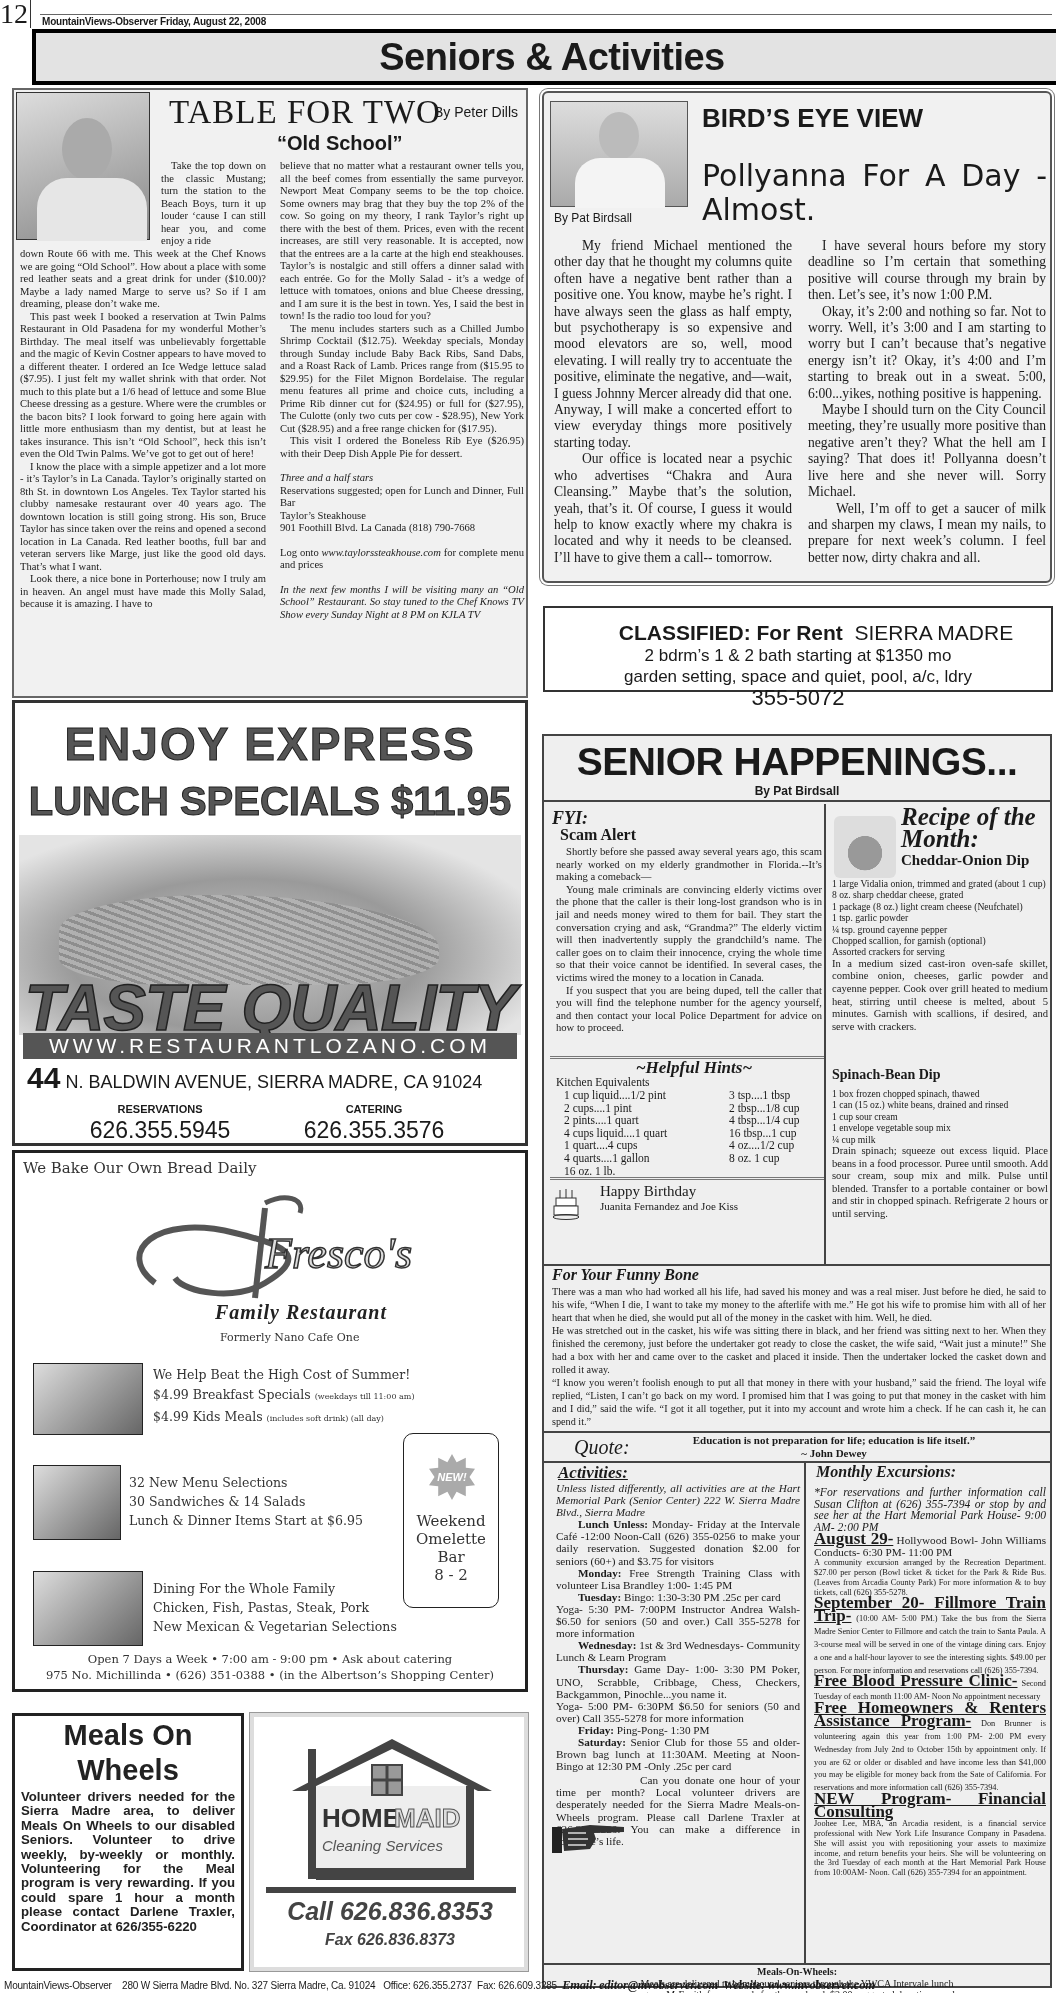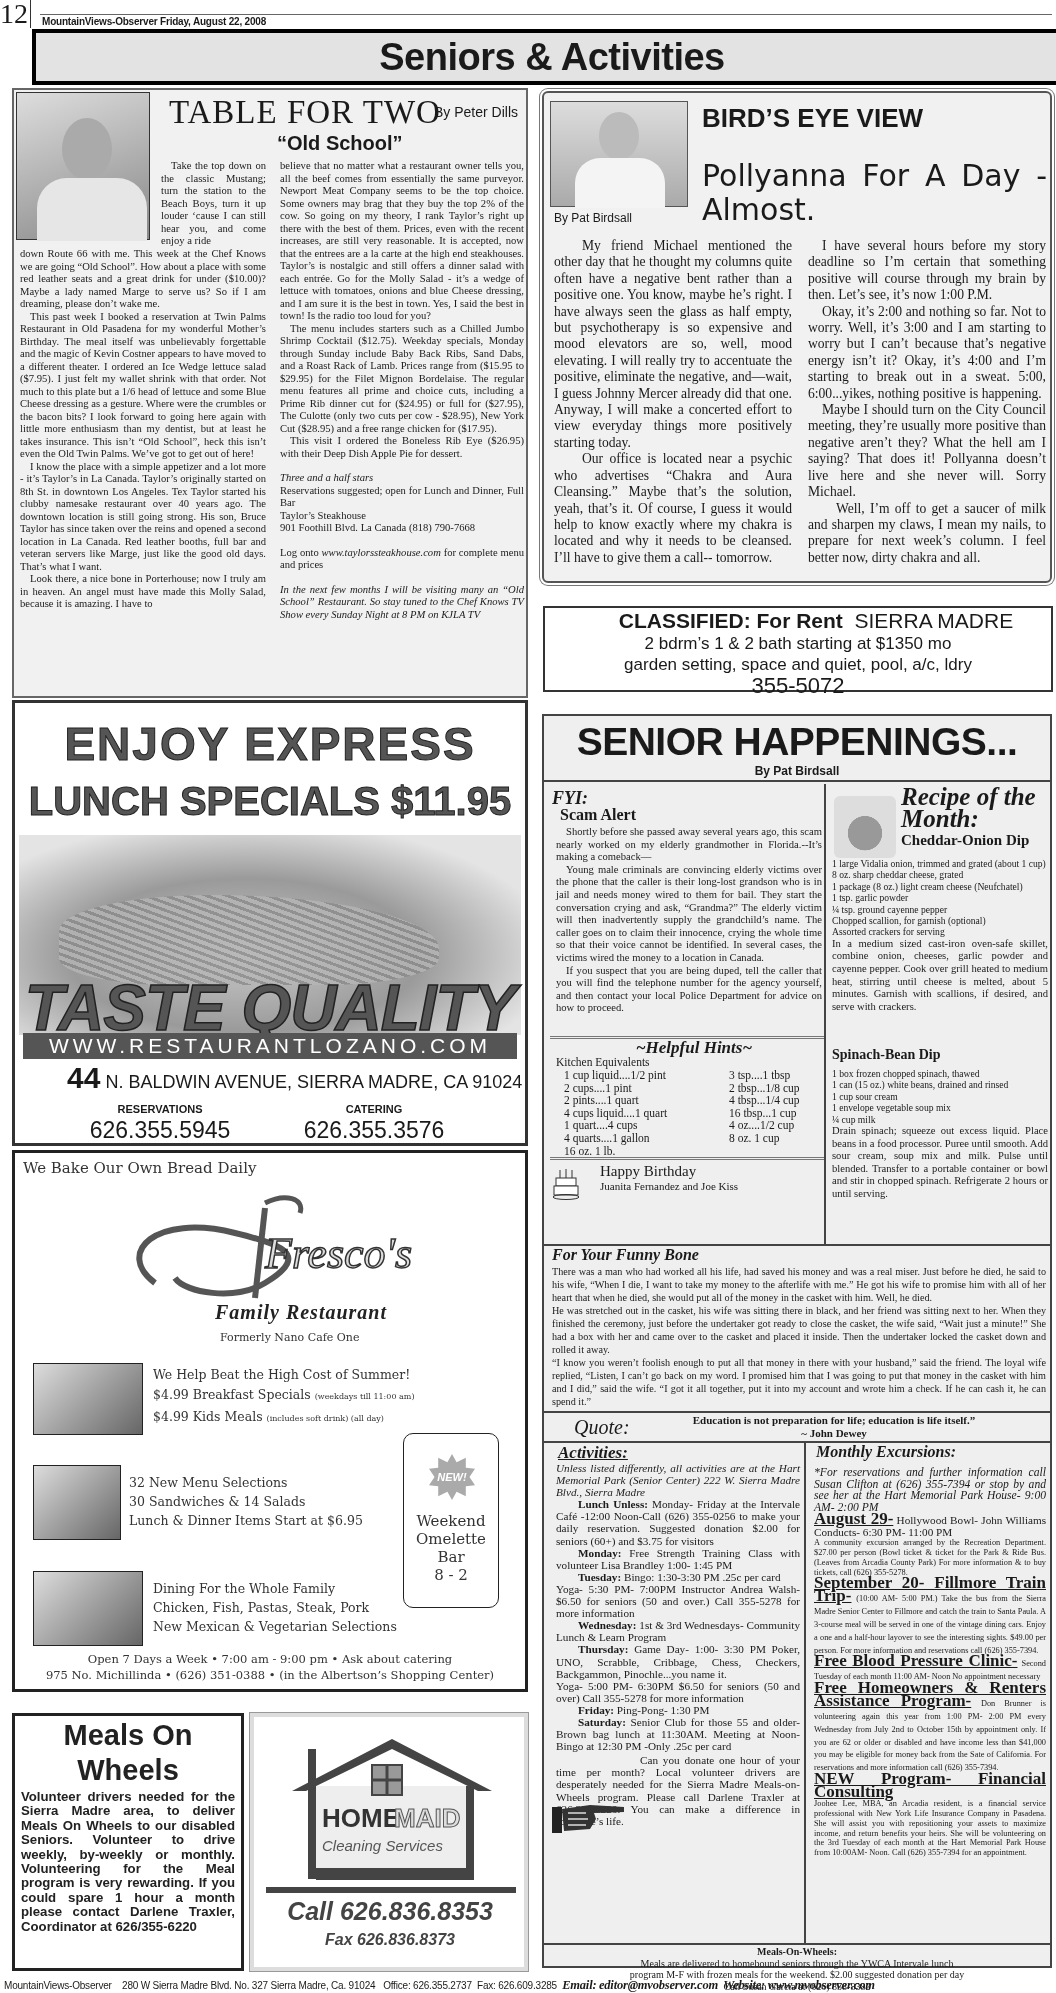--- a/index.html
+++ b/index.html
@@ -36,35 +36,35 @@
   #bev-photo .body { position:absolute; left:24px; top:56px; width:90px; height:50px; border-radius:25px 25px 0 0; background:#f4f4f4; }
   #bev-by { left: 10px; top: 118px; font-family: "Liberation Sans", sans-serif; font-size: 12px; }
   #bev-title { left: 158px; top: 10px; font-family: "Liberation Sans", sans-serif; font-weight: bold; font-size: 26px; }
   #bev-sub { left: 158px; top: 66px; width: 345px; font-family: "DejaVu Sans", sans-serif; font-size: 30px; line-height: 34px; text-align: justify; }
   .bev-col { font-size: 13.6px; line-height: 16.4px; }
   #bev-c1 { left: 10px; top: 145px; width: 238px; }
   #bev-c2 { left: 264px; top: 145px; width: 238px; }
 
   
   #cls { left: 543px; top: 606px; width: 510px; height: 86px; border: 2px solid #333; background: #fff; text-align: center; font-family: "Liberation Sans", sans-serif; }
-  #cls .l1 { font-size: 21px; line-height: 24px; margin-top: 1px; padding-left: 36px; }
+  #cls .l1 { font-size: 21px; line-height: 24px; margin-top: 13px; padding-left: 36px; }
   #cls .l1 b { font-weight: bold; }
   #cls .l2, #cls .l3 { font-size: 17px; line-height: 21px; }
   #cls .l4 { font-size: 22px; line-height: 22px; }
 
   
   #lz { left: 12px; top: 700px; width: 516px; height: 446px; border: 3px solid #333; background: #fff; overflow: hidden; }
   #lz-h1 { left: 0; width: 510px; top: 14px; text-align: center; font-family: "Liberation Sans", sans-serif; font-weight: bold; font-size: 46px; color: #555; letter-spacing: 2px; -webkit-text-stroke: 1px #222; }
   #lz-h2 { left: 0; width: 510px; top: 76px; text-align: center; font-family: "Liberation Sans", sans-serif; font-weight: bold; font-size: 40px; color: #555; -webkit-text-stroke: 1px #222; }
   #lz-photo { left: 4px; top: 132px; width: 502px; height: 200px; background: radial-gradient(ellipse at 45% 60%, #c9c9c9 0%, #9a9a9a 45%, #e4e4e4 80%); }
   #lz-photo .sand { position:absolute; left:40px; top:60px; width:380px; height:90px; background: repeating-linear-gradient(20deg,#8a8a8a 0 3px,#b5b5b5 3px 7px); border-radius: 40% 60% 30% 30%; opacity: .8; }
   #lz-taste { left: 0; width: 510px; top: 268px; text-align: center; font-family: "Liberation Sans", sans-serif; font-style: italic; font-weight: bold; font-size: 64px; color: #555; -webkit-text-stroke: 1.5px #222; letter-spacing: -1px; }
   #lz-url { left: 8px; top: 330px; width: 494px; height: 26px; background: #555; color: #fff; text-align: center; font-family: "Liberation Sans", sans-serif; font-size: 21px; letter-spacing: 4px; line-height: 26px; }
   #lz-addr { left: 12px; top: 358px; font-family: "Liberation Sans", sans-serif; font-size: 18px; }
-  #lz-addr b { font-size: 30px; margin-left: 40px; }
+  #lz-addr b { font-size: 30px; }
   .lz-lbl { font-family: "Liberation Sans", sans-serif; font-size: 11px; font-weight: bold; top: 400px; width: 190px; text-align: center; }
   .lz-ph { font-family: "Liberation Sans", sans-serif; font-size: 23px; top: 414px; width: 190px; text-align: center; }
 
   
   #fr { left: 12px; top: 1150px; width: 516px; height: 542px; border: 3px solid #222; background: #fff; font-family: "DejaVu Serif", serif; color: #333; }
   #fr-top { left: 8px; top: 6px; font-size: 15px; }
   #fr-logo { left: 100px; top: 40px; width: 300px; height: 120px; }
   #fr-fam { left: 200px; top: 148px; font-family: "Liberation Serif", serif; font-style: italic; font-weight: bold; font-size: 20px; letter-spacing: 1px; color:#222; }
   #fr-formerly { left: 205px; top: 178px; font-size: 11px; }
   .fr-img { border: 1px solid #222; background: linear-gradient(135deg,#ddd,#666); }
@@ -80,21 +80,21 @@
   #mow-b { left: 6px; top: 74px; width: 214px; font-size: 13.2px; line-height: 14.4px; text-align: justify; font-weight: bold; color:#222; }
 
   
   #hm { left: 250px; top: 1713px; width: 278px; height: 258px; border: 4px solid #ddd; outline: 1px solid #999; background: #fff; font-family: "Liberation Sans", sans-serif; }
   #hm-house { left: 28px; top: 14px; width: 220px; height: 150px; }
   #hm-bar { left: 12px; top: 170px; width: 250px; height: 6px; background: #444; }
   #hm-call { left: 0; width: 272px; top: 180px; text-align: center; font-size: 25px; font-style: italic; font-weight: bold; color: #444; }
   #hm-fax { left: 0; width: 272px; top: 214px; text-align: center; font-size: 16px; font-style: italic; font-weight: bold; color: #444; }
 
   
-  #sh { left: 542px; top: 714px; width: 510px; height: 1254px; border: 2px solid #444; background: #efefef; }
+  #sh { left: 542px; top: 734px; width: 510px; height: 1254px; border: 2px solid #444; background: #efefef; }
   #sh-head { left: 0; top: 0; width: 506px; height: 66px; border-bottom: 2px solid #444; text-align: center; }
   #sh-title { font-family: "Liberation Sans", sans-serif; font-weight: bold; font-size: 39px; line-height: 44px; letter-spacing: -0.5px; margin-top: 4px; }
   #sh-by { font-family: "Liberation Sans", sans-serif; font-weight: bold; font-size: 12px; }
   #sh-vdiv { left: 280px; top: 68px; height: 460px; border-left: 2px solid #444; }
   #fyi { left: 8px; top: 72px; font-style: italic; font-weight: bold; font-size: 18px; }
   #scam-h { left: 16px; top: 90px; font-weight: bold; font-size: 16px; }
   #scam-body { left: 12px; top: 110px; width: 266px; font-size: 10.6px; line-height: 12.6px; }
   #hh-rule { left: 6px; top: 320px; width: 274px; border-top: 3px double #777; }
   #hh-title { left: 0; width: 300px; top: 322px; text-align: center; font-style: italic; font-weight: bold; font-size: 17px; }
   #hh-sub { left: 12px; top: 340px; font-size: 11.5px; }

